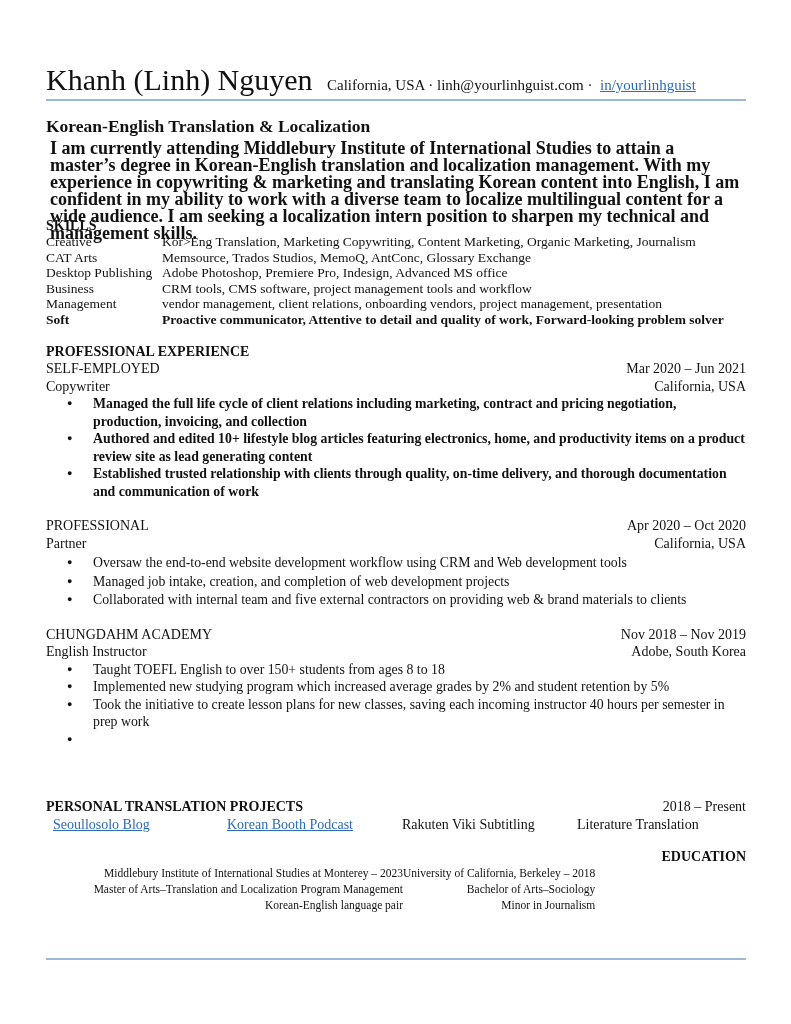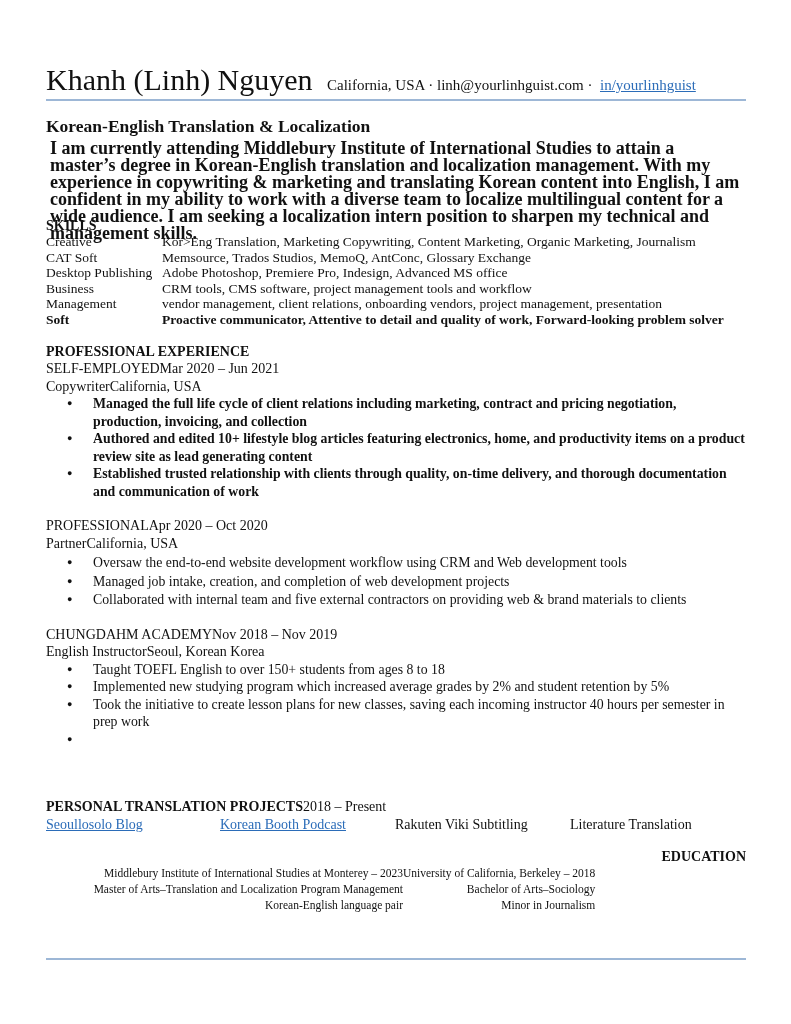--- a/index.html
+++ b/index.html
@@ -13,21 +13,21 @@
   .rule { position: absolute; left: 46px; width: 700px; height: 2px; background: #9db7d6; }
   .rule.top { top: 99px; }
   .rule.bottom { top: 958px; }
   .block { position: absolute; left: 46px; width: 700px; }
   .headline { font-weight: bold; font-size: 17.5px; line-height: 20px; }
   .summary { font-weight: bold; font-size: 18px; line-height: 17px; margin: 4px; }
   .sec-title { font-weight: bold; font-size: 14px; line-height: 17px; }
   .skill-row { display: flex; font-size: 13.5px; line-height: 15.5px; }
   .skill-row .label { width: 116px; flex: none; }
   .skill-row.bold { font-weight: bold; }
-  .row { display: flex; justify-content: flex-start; font-size: 14px; line-height: 17.5px; }
+  .row { display: flex; justify-content: space-between; font-size: 14px; line-height: 17.5px; }
   ul { margin: 0; padding: 0 0 0 47px; list-style: none; }
   li { position: relative; font-size: 13.8px; line-height: 17.5px; }
   li::before { content: "\25CF"; position: absolute; left: -26px; top: 0; font-size: 9px; }
   .bold-list li { font-weight: bold; }
   .projects { display: flex; font-size: 14px; line-height: 18px; }
   .projects a { color: #2b6cb8; text-decoration: underline; }
   .edu { display: flex; font-size: 11.5px; line-height: 16px; padding-left: 7px; }
   .edu .col1 { width: 350px; }
 </style>
 </head>
@@ -53,21 +53,21 @@
   </div>
 
   <div class="block" style="top:217px;">
     <div class="sec-title">SKILLS</div>
     <div id="skills-list">
         <div class="skill-row">
           <span class="label">Creative</span>
           <span class="value">Kor&gt;Eng Translation, Marketing Copywriting, Content Marketing, Organic Marketing, Journalism</span>
         </div>
         <div class="skill-row">
-          <span class="label">CAT Soft</span>
+          <span class="label">CAT Arts</span>
           <span class="value">Memsource, Trados Studios, MemoQ, AntConc, Glossary Exchange</span>
         </div>
         <div class="skill-row">
           <span class="label">Desktop Publishing</span>
           <span class="value">Adobe Photoshop, Premiere Pro, Indesign, Advanced MS office</span>
         </div>
         <div class="skill-row">
           <span class="label">Business</span>
           <span class="value">CRM tools, CMS software, project management tools and workflow</span>
         </div>
@@ -115,39 +115,39 @@
             <li style="margin-bottom: 1px;">Collaborated with internal team and five external contractors on providing web &amp; brand materials to clients</li>
           </ul>
         </div>
         <div class="job" style="margin-top: 17px;">
           <div class="row">
             <span>CHUNGDAHM ACADEMY</span>
             <span>Nov 2018 – Nov 2019</span>
           </div>
           <div class="row">
             <span>English Instructor</span>
-            <span>Seoul, Korean Korea</span>
+            <span>Adobe, South Korea</span>
           </div>
           <ul>
             <li>Taught TOEFL English to over 150+ students from ages 8 to 18</li>
             <li>Implemented new studying program which increased average grades by 2% and student retention by 5%</li>
             <li>Took the initiative to create lesson plans for new classes, saving each incoming instructor 40 hours per semester in prep work</li>
             <li>&nbsp;</li>
           </ul>
         </div>
       </div>
   </div>
 
   <div class="block" style="top:798px;">
     <div class="row">
       <span class="sec-title">PERSONAL TRANSLATION PROJECTS</span>
       <span>2018 – Present</span>
     </div>
     <div class="projects" id="projects">
-        <a style="width: 174px; display: inline-block;">Seoullosolo Blog</a>
+        <a style="margin-left: 7px; width: 174px; display: inline-block;">Seoullosolo Blog</a>
         <a style="margin-left: 0px; width: 175px; display: inline-block;">Korean Booth Podcast</a>
         <span style="margin-left: 0px; width: 175px; display: inline-block;">Rakuten Viki Subtitling</span>
         <span style="margin-left: 0px; width: auto; display: inline-block;">Literature Translation</span>
       </div>
   </div>
 
   <div class="block" style="top:848px;text-align:right;">
     <div class="sec-title">EDUCATION</div>
     <div class="edu">
       <div class="col1" id="edu-left">

